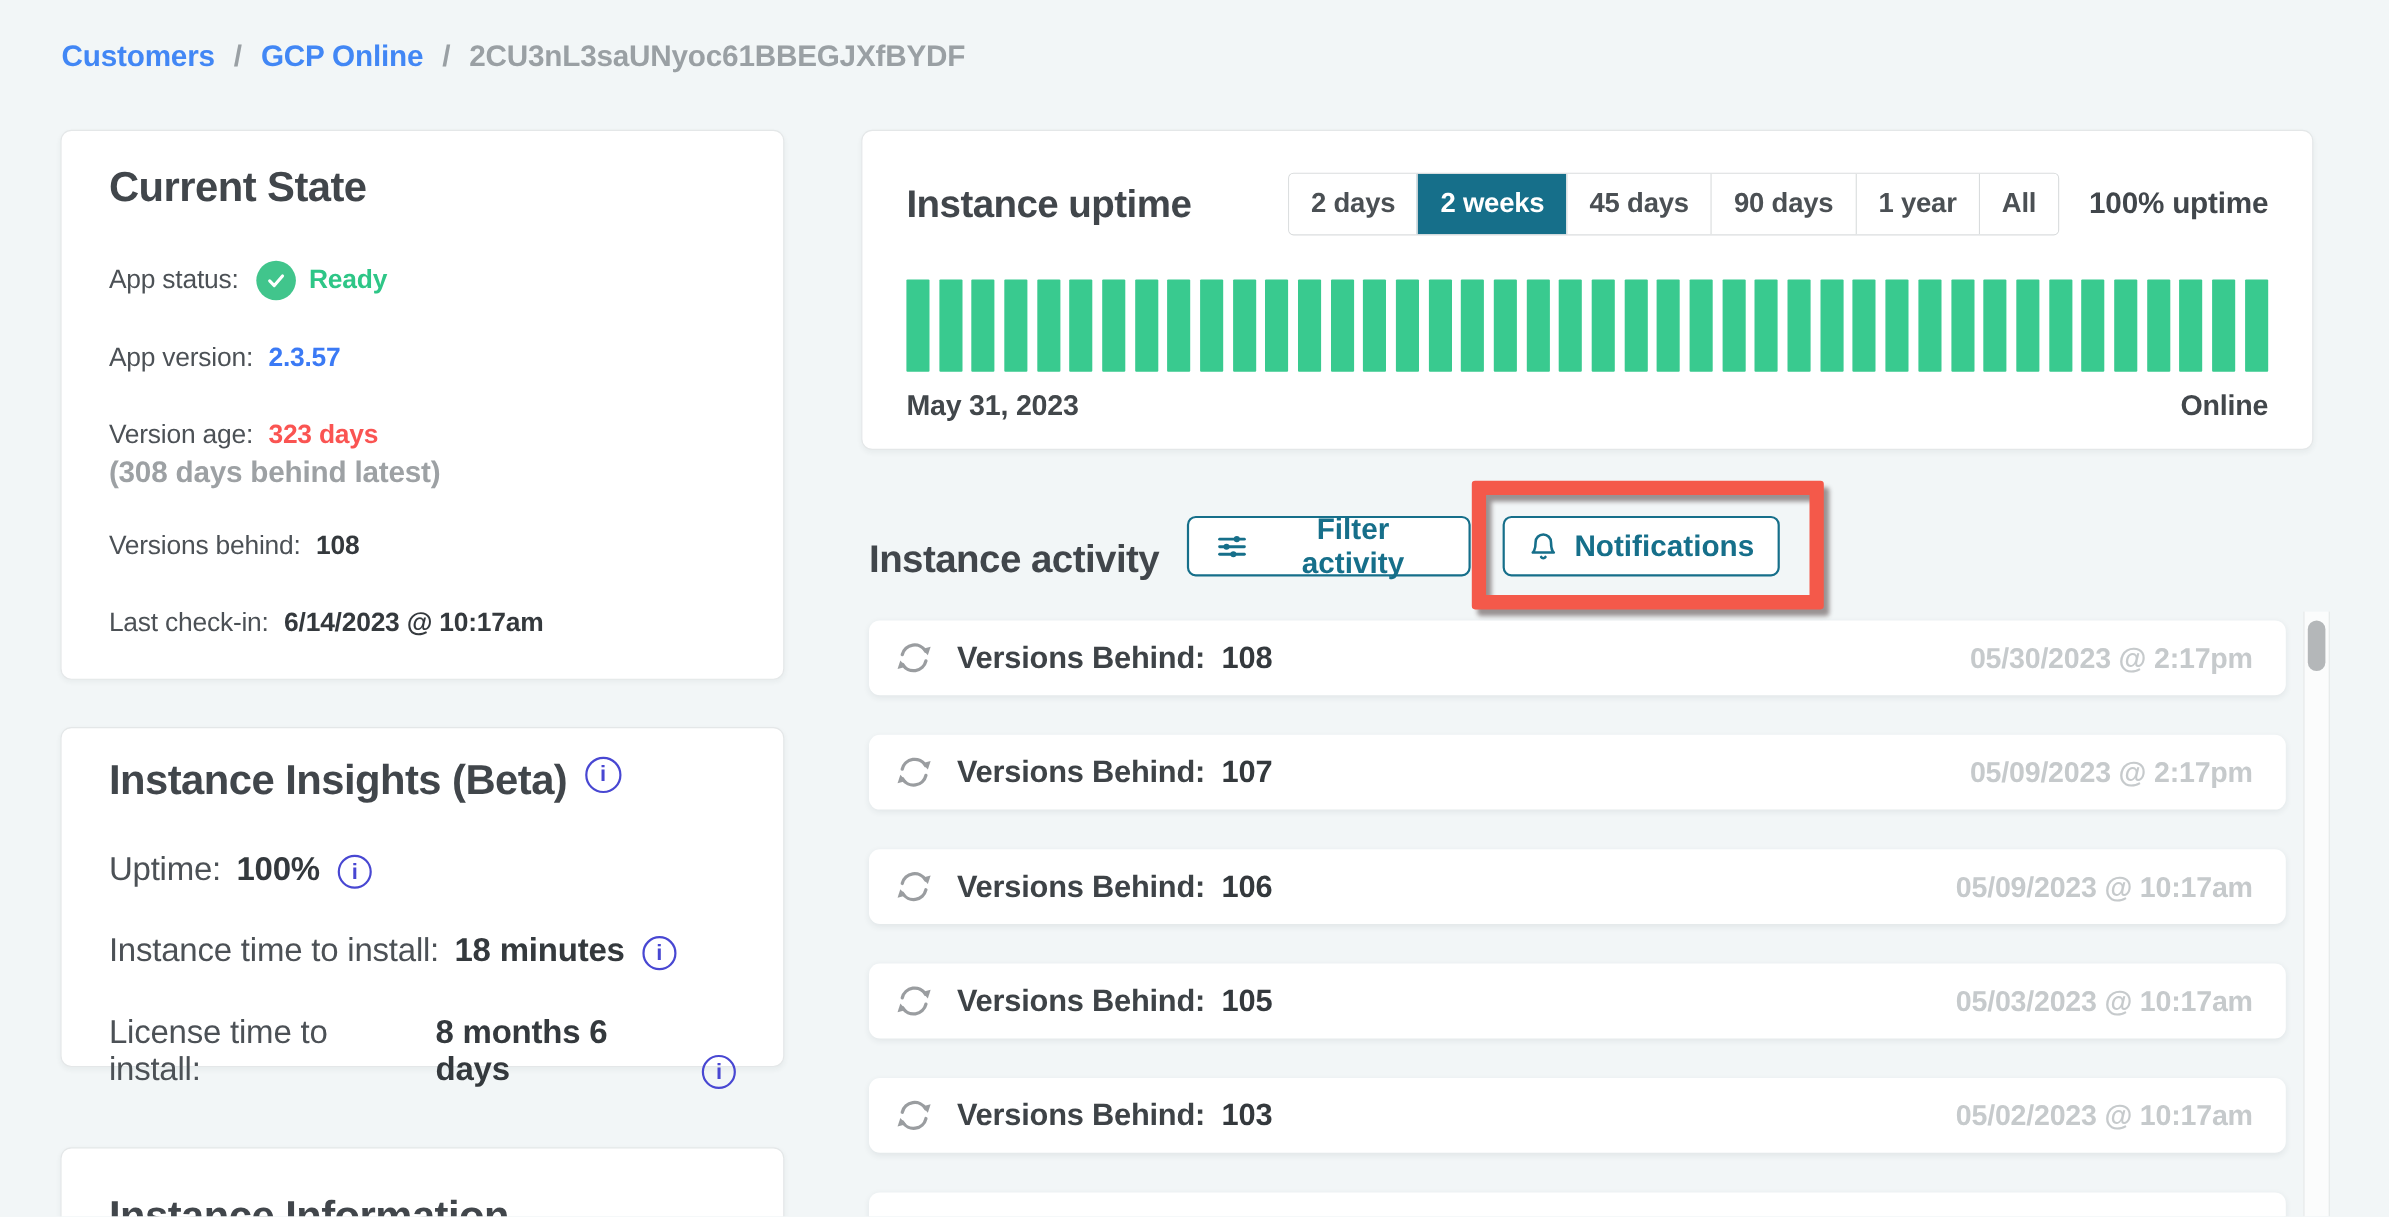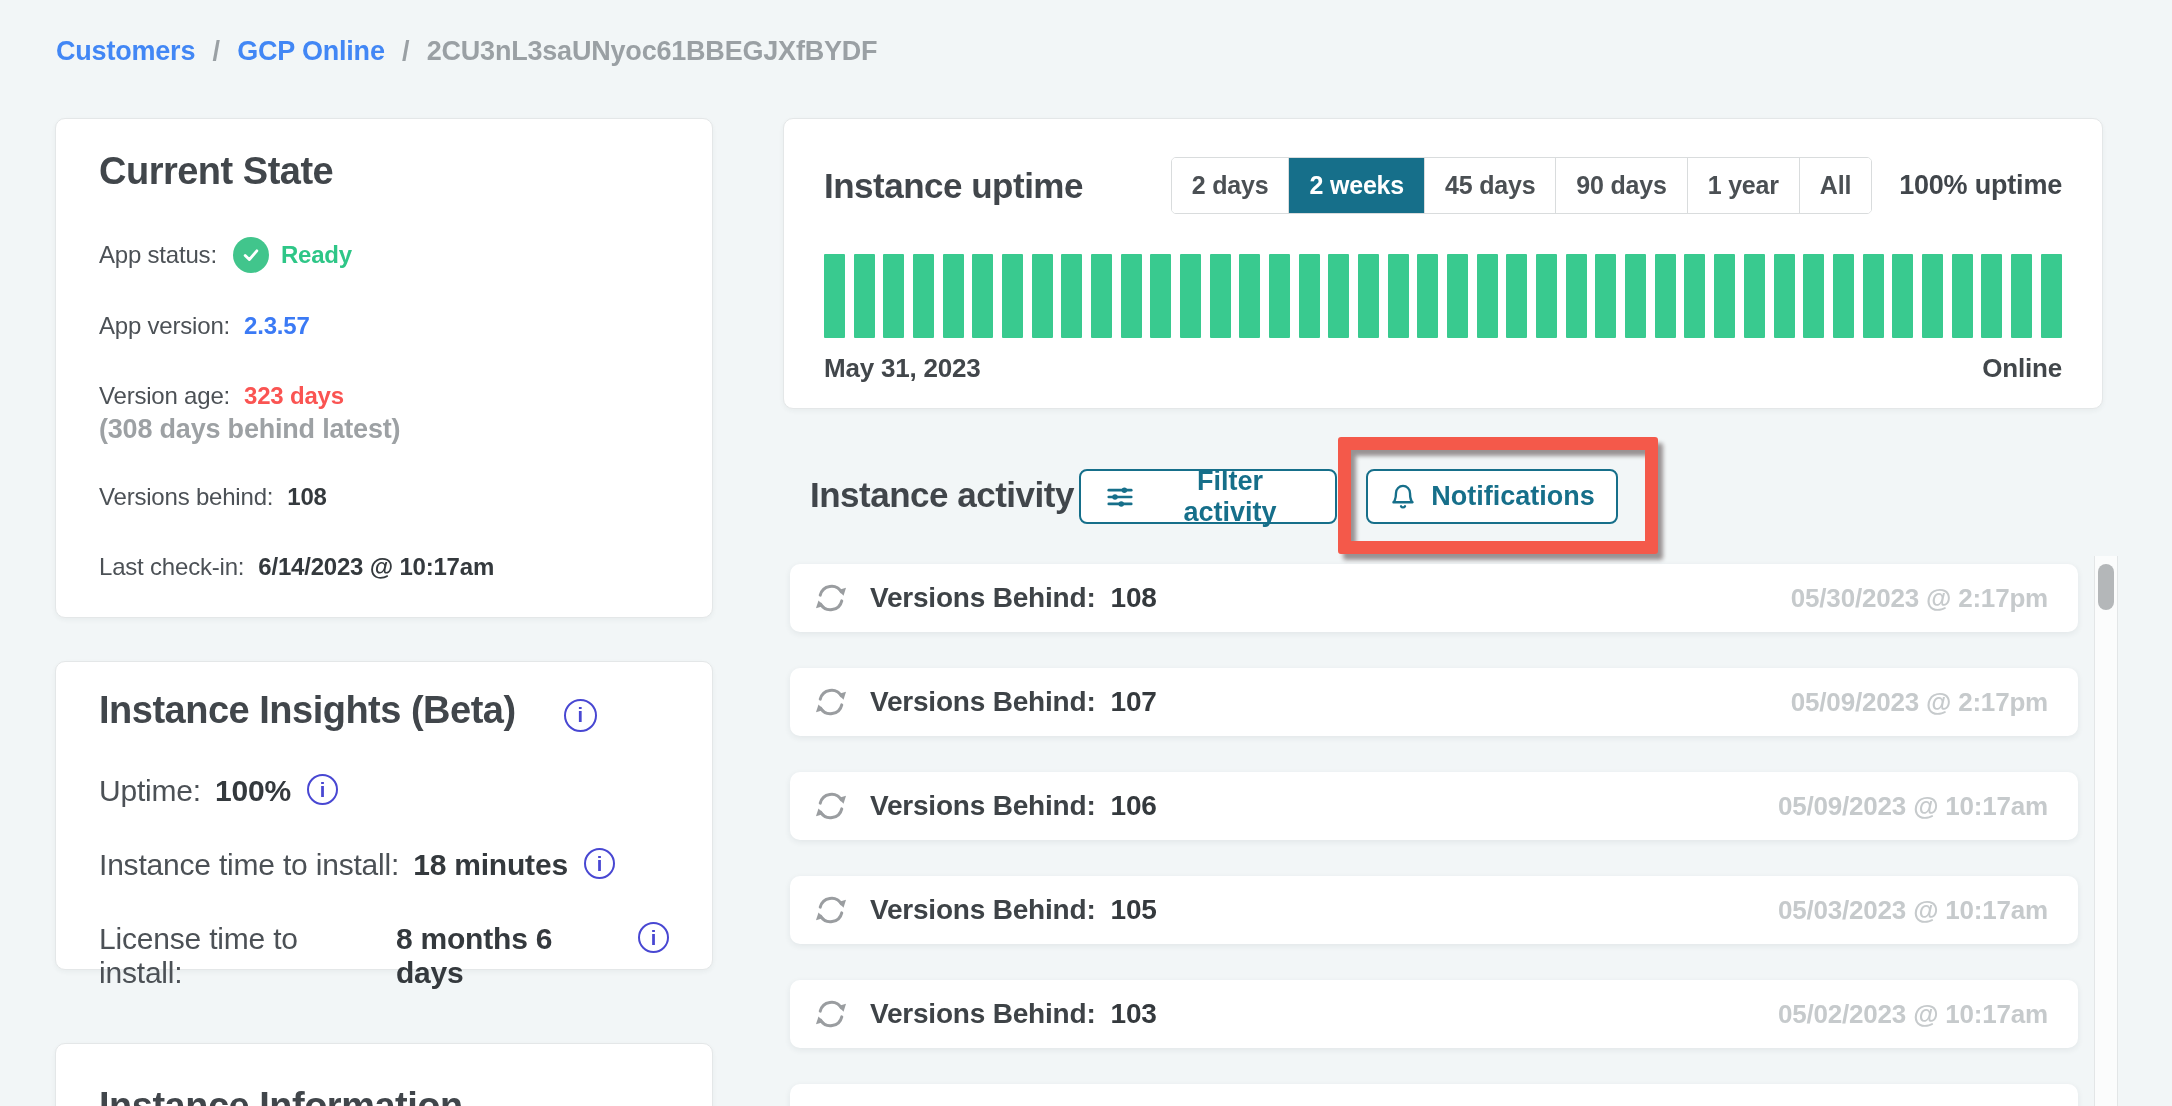--- a/index.html
+++ b/index.html
@@ -37,39 +37,39 @@
   .val-blue{color:var(--verblue); font-weight:700; margin-left:14px;}
   .val-red{color:var(--red); font-weight:700; margin-left:14px;}
 
   .check-circle{width:36px; height:36px; border-radius:50%; background:#41c58c; display:inline-flex;
                 align-items:center; justify-content:center; margin-left:16px; flex:none;}
   .check-circle svg{width:20px; height:20px;}
 
   .info-icon{display:inline-flex; align-items:center; justify-content:center; width:31px; height:31px;
              border:2px solid var(--info); border-radius:50%; color:var(--info); font-size:20px; font-weight:700;
              margin-left:16px; flex:none; cursor:pointer; font-style:normal;}
-  .ins-head{display:flex; align-items:flex-end;gap:32px;}
-  .ins-row{margin-top:40px; font-size:30px; line-height:34px; color:var(--label); display:flex; align-items:flex-start;}
+  .ins-head{display:flex; align-items:flex-start;}
+  .ins-row{margin-top:40px; font-size:30px; line-height:34px; color:var(--label); display:flex; align-items:flex-end;}
   .ins-row.first{margin-top:42px;}
 
   
   .uptime-head{display:flex; align-items:center;}
   .uptime-title{font-size:35px; font-weight:700; color:var(--dark); letter-spacing:-0.5px;}
   .seg{display:flex; margin-left:auto; background:#fff; border:1px solid var(--segborder); border-radius:5px; overflow:hidden;}
   .seg-btn{font-size:25px; font-weight:700; color:var(--segtext); padding:13px 20px; cursor:pointer;
            border-left:1px solid var(--segborder); white-space:nowrap; background:#fff;}
   .seg-btn:first-child{border-left:none;}
   .seg-btn.active{background:var(--teal); color:#fff;}
   .uptime-pct{font-size:27px; font-weight:700; color:var(--dark); margin-left:27px; white-space:nowrap;}
   .bars{margin-top:40px; height:84px; display:flex; justify-content:space-between; align-items:stretch;}
   .ubar{width:21px; border-radius:1px; background:var(--green);}
   .chart-labels{margin-top:15px; display:flex; justify-content:space-between; font-size:26px; font-weight:700; color:#42474b;}
 
   
-  .activity-title{position:absolute; left:790px; top:475px; font-size:35px; font-weight:700; color:var(--dark); letter-spacing:-0.5px;margin-left:20px;}
+  .activity-title{position:absolute; left:790px; top:489px; font-size:35px; font-weight:700; color:var(--dark); letter-spacing:-0.5px;}
   .act-btn{position:absolute; top:469px; height:55px; display:flex; align-items:center; gap:14px;
            background:#fff; border:2px solid var(--teal); border-radius:8px; padding:0 24px;
            font-size:27px; font-weight:700; color:var(--teal); cursor:pointer;}
   .btn-filter{left:1079px; width:258px; justify-content:center;}
   .btn-notif{left:1366px; width:252px; justify-content:center;}
   .act-btn svg{flex:none;}
 
   .red-box{position:absolute; left:1338px; top:437px; width:320px; height:117px;
            border:13px solid var(--annotation); border-radius:3px; pointer-events:none;
            filter:drop-shadow(5px 6px 2px rgba(45,25,25,0.45)); z-index:5;}

